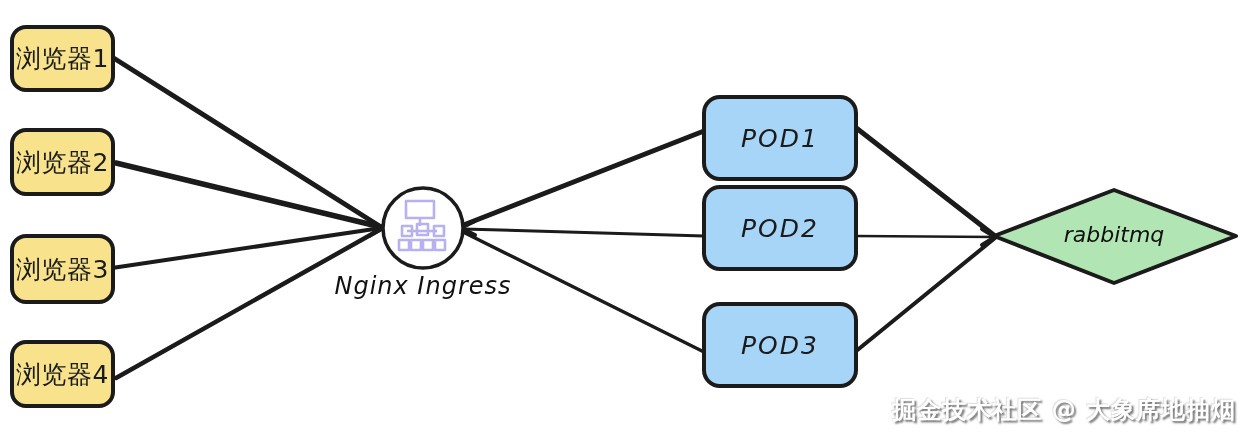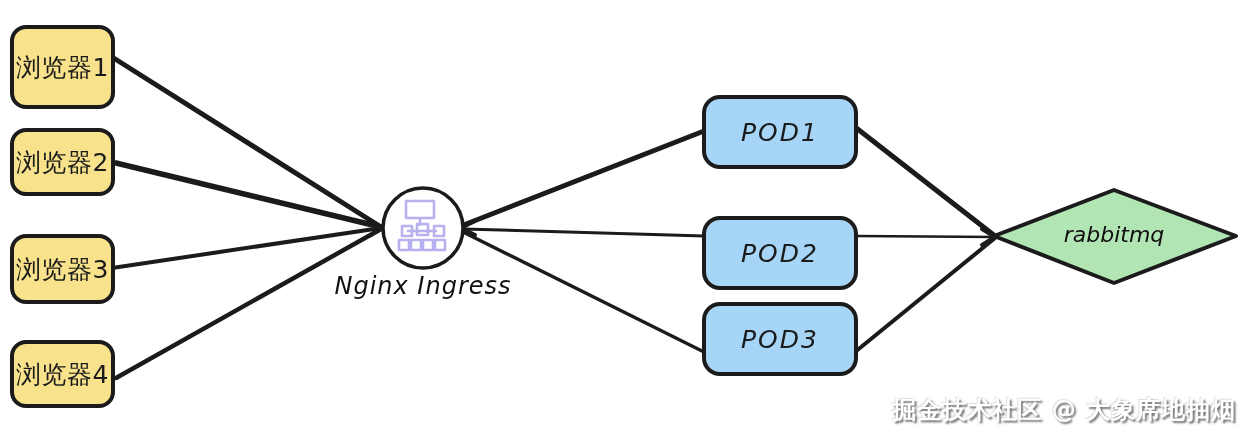--- a/index.html
+++ b/index.html
@@ -20,21 +20,21 @@
   }
   .browser-box{
     left:10px;width:105px;
     background:#F8E38C;
     border-radius:16px;
     font-size:25px;
     font-weight:500;
     letter-spacing:0.5px;
   }
   .pod-box{
-    left:702px;width:156px;height:74px;
+    left:702px;width:156px;height:86px;
     background:#A7D5F7;
     border-radius:18px;
     font-size:25px;
     font-weight:500;
     letter-spacing:2px;
     font-style:italic;
   }
   .diagram-label{
     position:absolute;
     color:#111111;
@@ -102,37 +102,37 @@
       <rect x="417" y="224" width="11" height="11"></rect>
       <rect x="402" y="226" width="10" height="10"></rect>
       <rect x="434" y="226" width="10" height="10"></rect>
       <rect x="399" y="240" width="10" height="10"></rect>
       <rect x="411" y="240" width="10" height="10"></rect>
       <rect x="423" y="240" width="10" height="10"></rect>
       <rect x="435" y="240" width="10" height="10"></rect>
     </g>
   </svg>
 
-  <div class="node browser-box" style="top:25px;height:84px;">
+  <div class="node browser-box" style="top:25px;height:67px;">
     <span>浏览器1</span>
   </div>
   <div class="node browser-box" style="top:128px;height:68px;align-items:center;">
     <span>浏览器2</span>
   </div>
   <div class="node browser-box" style="top:234px;height:70px;">
     <span>浏览器3</span>
   </div>
   <div class="node browser-box" style="top:340px;height:68px;">
     <span>浏览器4</span>
   </div>
 
   <div class="node pod-box" style="top:95px;">
     <span>POD1</span>
   </div>
-  <div class="node pod-box" style="top:216px;font-style:italic;">
+  <div class="node pod-box" style="top:185px;font-style:italic;">
     <span>POD2</span>
   </div>
   <div class="node pod-box" style="top:302px;">
     <span>POD3</span>
   </div>
 
   <div id="queue-label" class="diagram-label">rabbitmq</div>
   <div id="ingress-label" class="diagram-label">Nginx Ingress</div>
 
   <div id="watermark">掘金技术社区 @ 大象席地抽烟</div>

